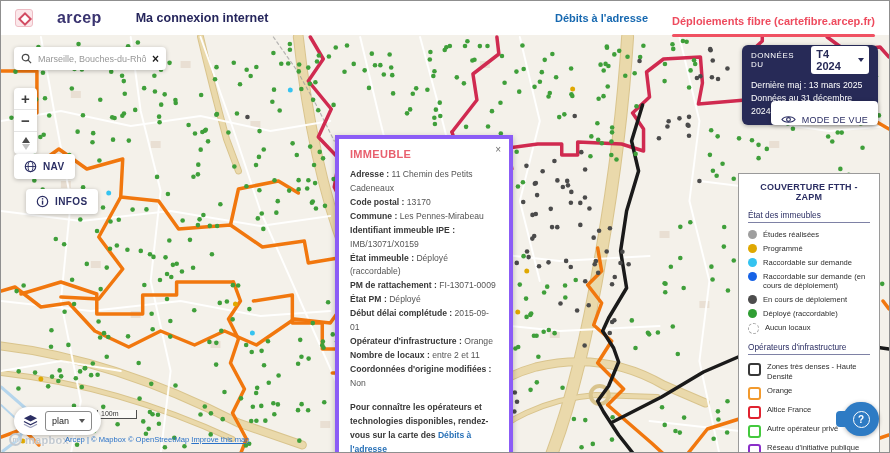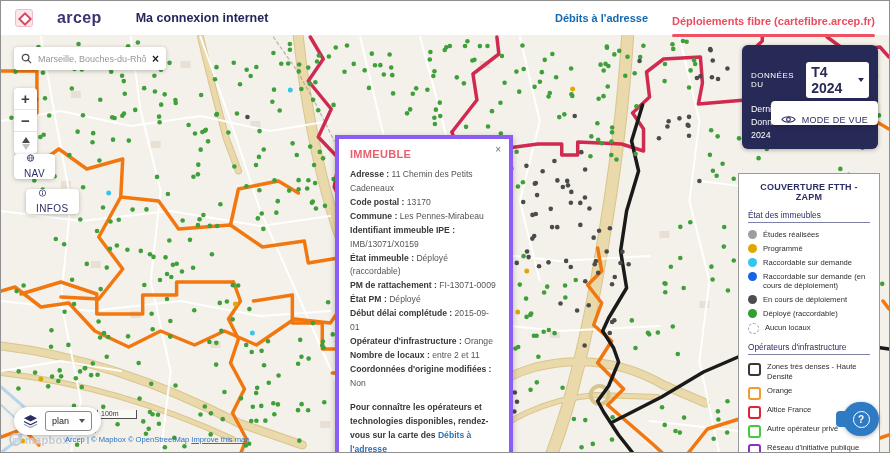--- a/index.html
+++ b/index.html
@@ -26,39 +26,39 @@
   #search .q{flex:1;font-size:9px;color:#979797;white-space:nowrap;overflow:hidden;}
   #search .x{font-size:12px;font-weight:bold;color:#1c1c1c;line-height:1;cursor:pointer;}
   
   #zoomctl{left:13px;top:53px;width:23px;z-index:20;overflow:hidden;}
   .zbtn{width:23px;height:22px;display:flex;align-items:center;justify-content:center;font-size:15px;font-weight:bold;color:#3d3d3d;border-bottom:1px solid #e4e4e4;cursor:pointer;box-sizing:border-box;}
   .zbtn:last-child{border-bottom:none;}
   .needle{display:flex;flex-direction:column;align-items:center;gap:1px;}
   .needle .up{width:0;height:0;border-left:4px solid transparent;border-right:4px solid transparent;border-bottom:6px solid #4a4a4a;}
   .needle .dn{width:0;height:0;border-left:4px solid transparent;border-right:4px solid transparent;border-top:6px solid #c2c2c2;}
   
-  .pill-btn{display:flex;align-items:flex-start;gap:6px;height:25px;padding:0 10px;font-size:10px;font-weight:normal;color:#2b2e63;letter-spacing:.4px;cursor:pointer;z-index:20;flex-direction:column;}
+  .pill-btn{display:flex;align-items:center;gap:6px;height:25px;padding:0 10px;font-size:10px;font-weight:bold;color:#2b2e63;letter-spacing:.4px;cursor:pointer;z-index:20;}
   #nav-btn{left:13px;top:119px;}
   #infos-btn{left:25px;top:154px;}
   
   #popup{position:absolute;left:334px;top:100px;width:178px;background:#fff;border:4px solid #8b5cf6;
          box-shadow:0 2px 6px rgba(0,0,0,.25);padding:9px 11px 13px;box-sizing:border-box;z-index:25;}
   #popup .ptitle{color:#e8606e;font-size:11px;font-weight:bold;letter-spacing:.3px;margin-bottom:8px;}
   #popup .pclose{position:absolute;top:5px;right:8px;color:#6f6f6f;font-size:10px;cursor:pointer;}
   .pfield{font-size:8.6px;color:#555;line-height:1.62;}
   .pfield b{color:#383838;}
   #popup .pfooter{margin-top:10px;font-size:8.6px;font-weight:bold;color:#383838;line-height:1.62;}
   #popup .pfooter .plink{color:#2a72b8;cursor:pointer;}
   
   #data-panel{position:absolute;top:10px;right:11px;width:136px;background:#272a57;border-radius:6px;
-              padding:17px 9px 8px;box-sizing:border-box;color:#fff;z-index:20;box-shadow:0 1px 4px rgba(0,0,0,.3);}
+              padding:1px 9px 8px;box-sizing:border-box;color:#fff;z-index:20;box-shadow:0 1px 4px rgba(0,0,0,.3);}
   #data-panel .row1{display:flex;align-items:center;gap:5px;margin-bottom:5px;}
   #data-panel .dlabel{font-size:8px;letter-spacing:.5px;}
   .period-pill{display:flex;align-items:center;gap:4px;background:#fff;color:#272a57;border-radius:3px;
-               padding:2px 5px;font-size:14px;font-weight:bold;cursor:pointer;}
+               padding:2px 5px;font-size:11px;font-weight:bold;cursor:pointer;}
   .caret{width:0;height:0;border-left:3px solid transparent;border-right:3px solid transparent;border-top:4px solid #272a57;}
   #data-panel .dline{font-size:8.8px;line-height:1.45;}
   
   #mode-btn{position:absolute;top:66px;right:11px;height:24px;display:flex;align-items:flex-end;gap:6px;
             padding:0 10px;font-size:9px;color:#2b2e63;letter-spacing:.3px;z-index:20;cursor:pointer;}
   
   #legend{position:absolute;top:138px;right:9px;width:142px;background:#fff;border:1px solid #9a9a9a;
           padding:8px 9px 20px;box-sizing:border-box;z-index:20;}
   #legend .ltitle{text-align:center;font-size:9px;font-weight:bold;color:#2b2e63;margin-bottom:6px;letter-spacing:.2px;}
   .lheading{font-size:8.3px;color:#2b2e63;border-bottom:1px solid #7e81a5;padding-bottom:2px;margin:8px 0 7px;}

